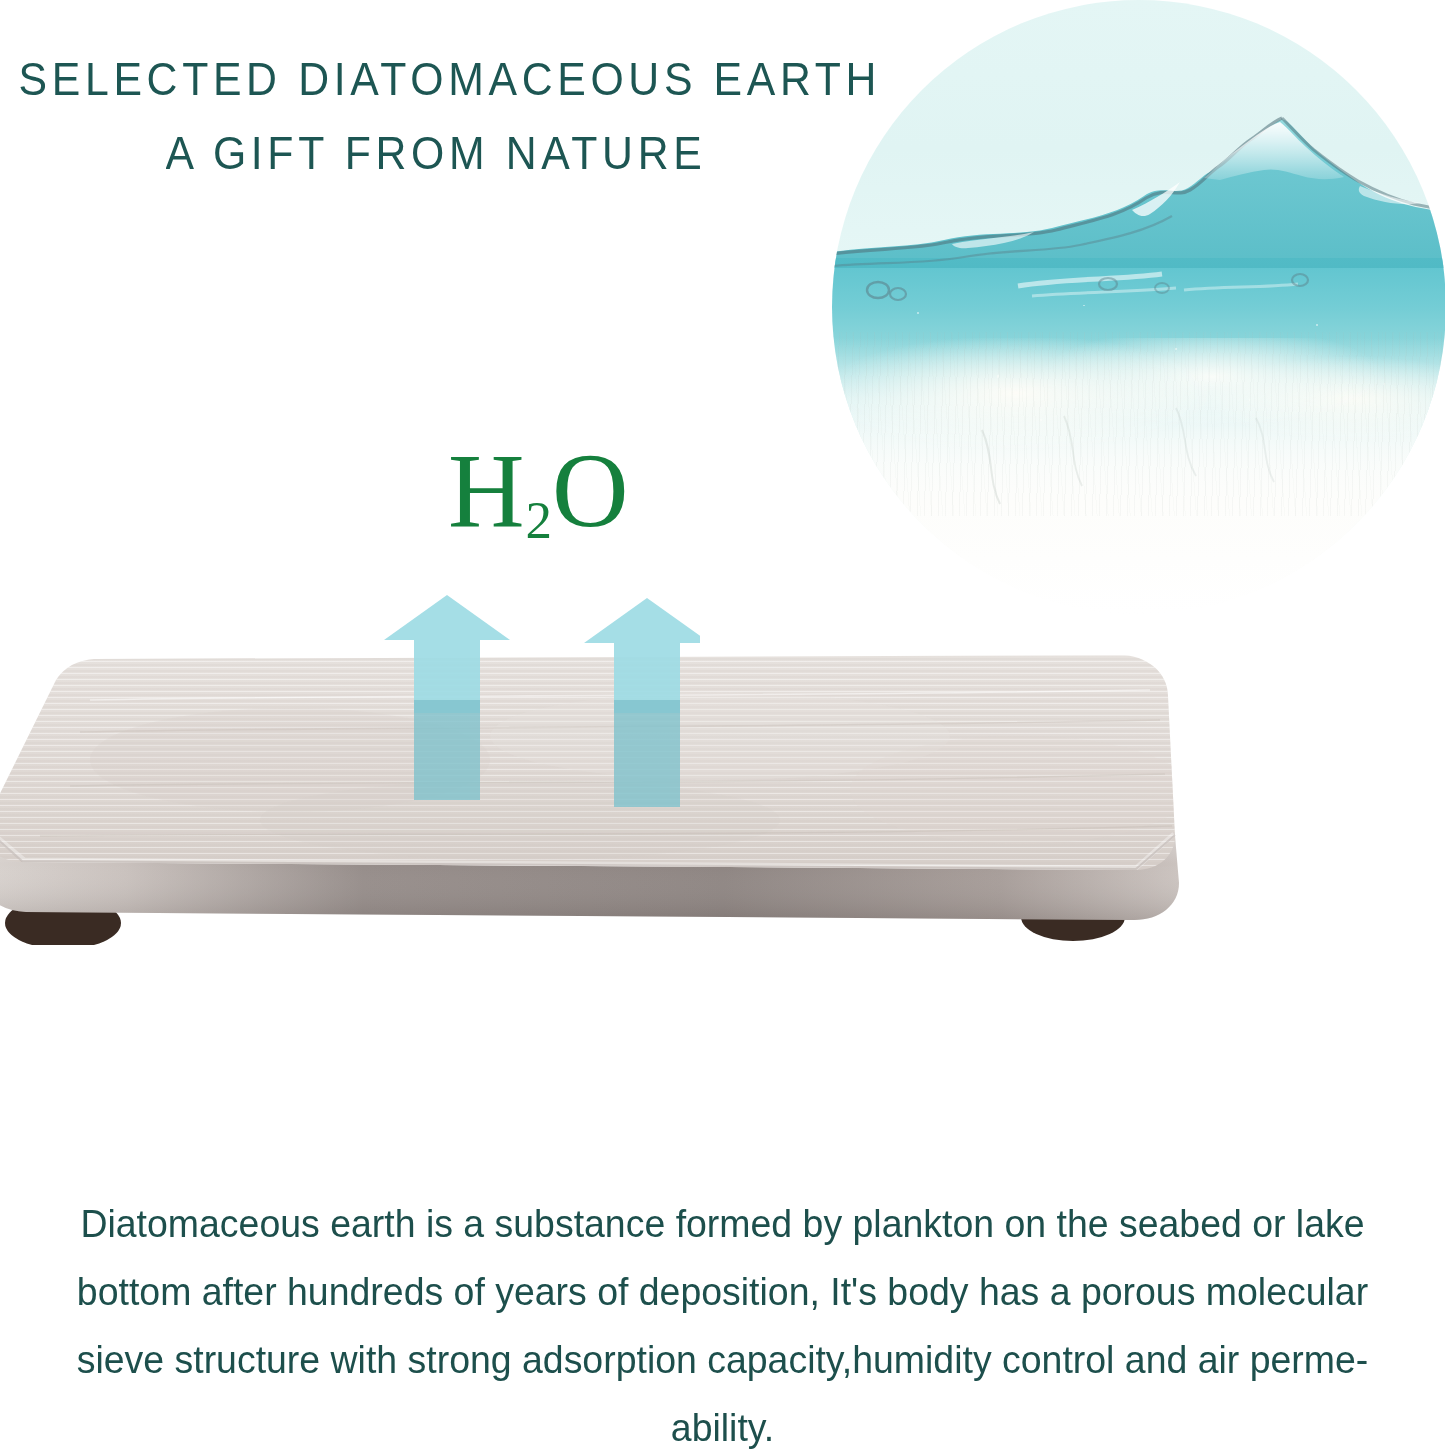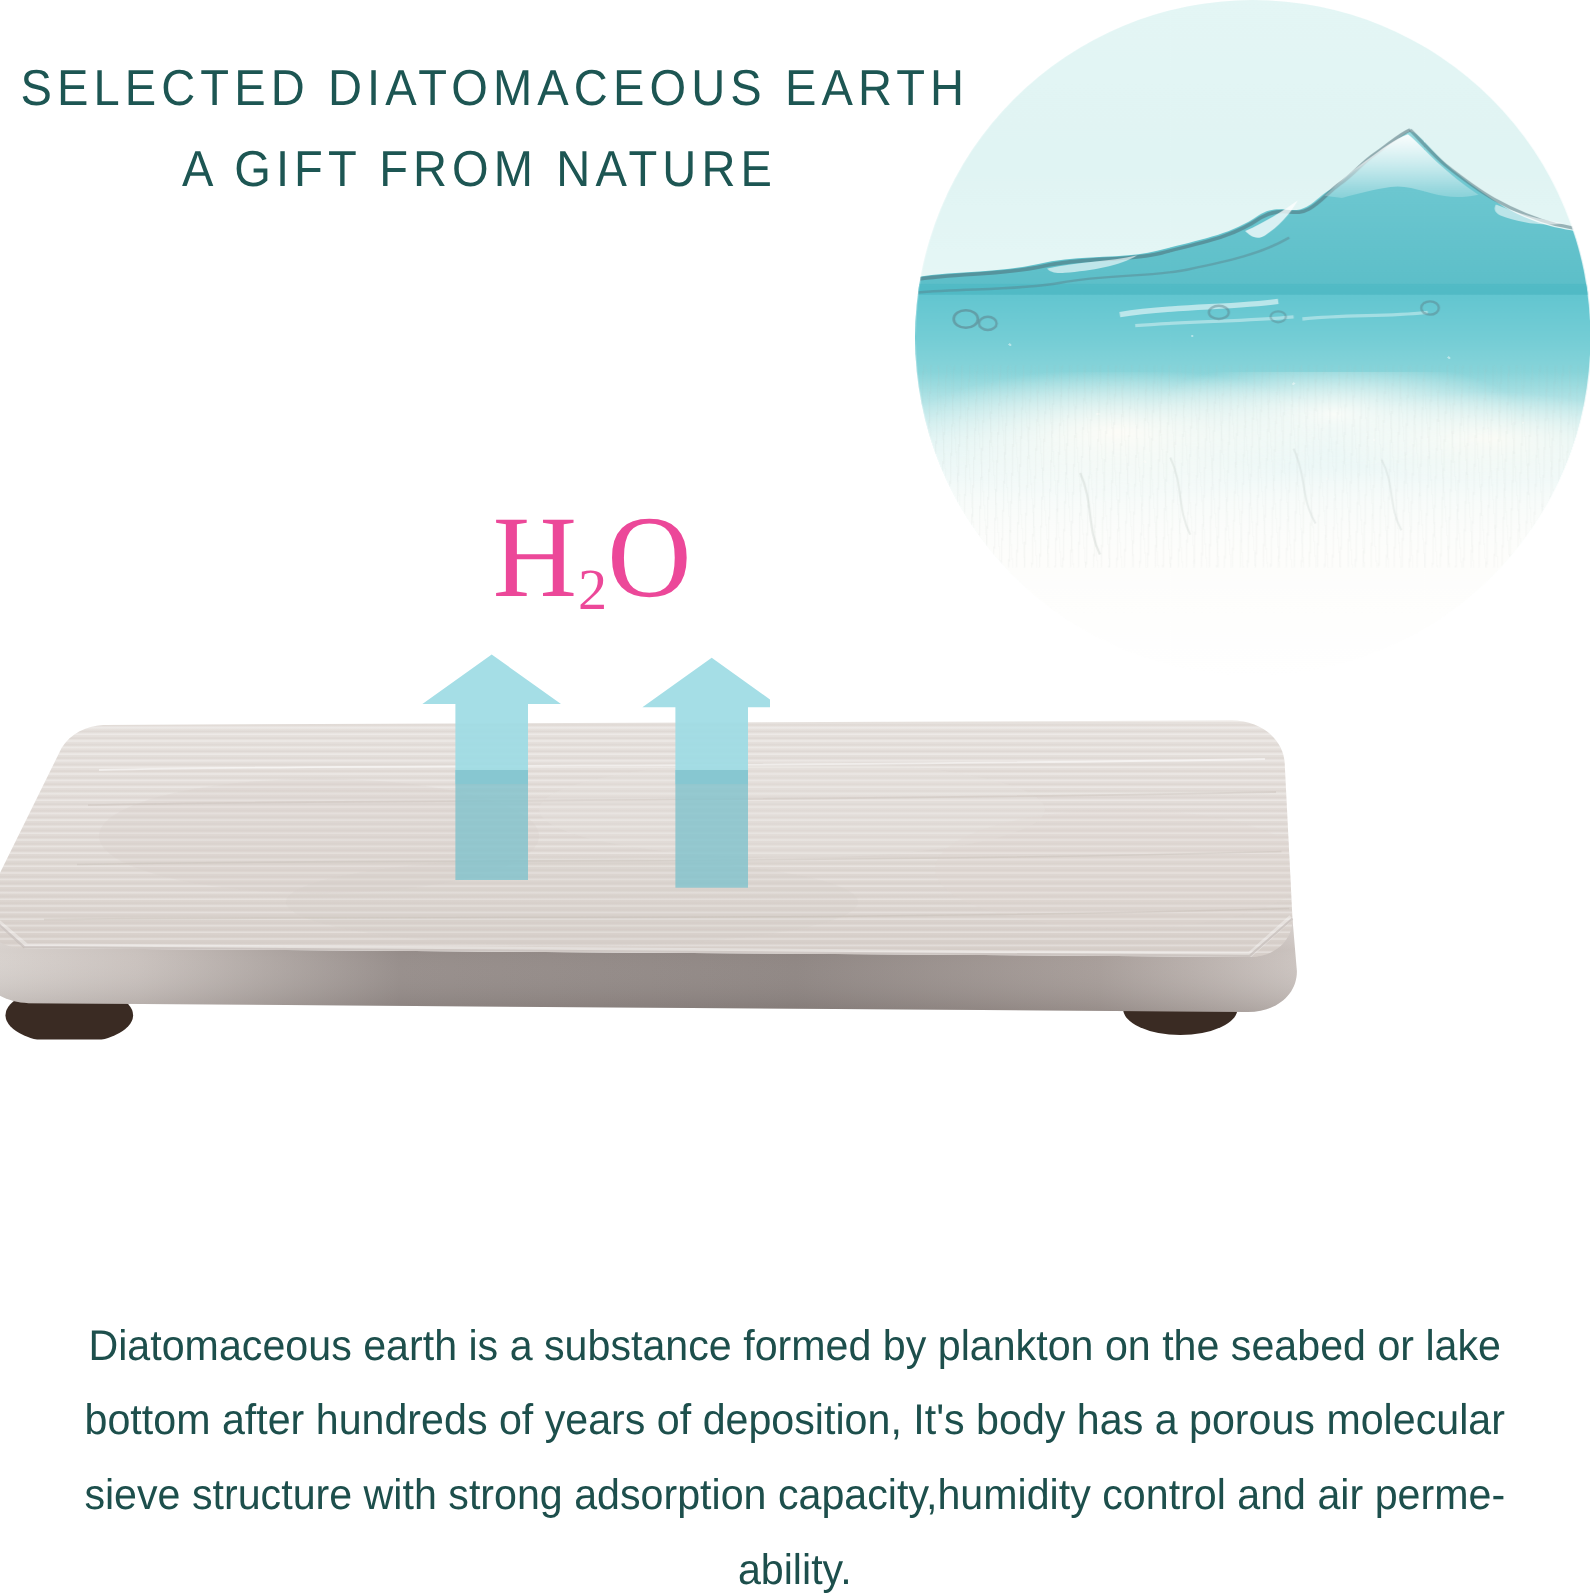--- a/index.html
+++ b/index.html
@@ -91,22 +91,22 @@
       radial-gradient(circle 1.5px at 90% 58%, #ffffff 60%, transparent 61%),
       radial-gradient(circle 2px at 34% 76%, #ffffff 60%, transparent 61%),
       radial-gradient(circle 1.5px at 61% 84%, #ffffff 60%, transparent 61%);
   }
   .splash-svg { position:absolute; left:0; top:0; width:100%; height:100%; }
 
   
   .h2o {
     position: absolute;
     left: 448px;
-    top: 454px;
-    color: #ec4899;
+    top: 438px;
+    color: #15803d;
     font-family: "Liberation Serif", serif;
     font-size: 106px;
     line-height: 106px;
     letter-spacing: 1px;
     white-space: nowrap;
   }
   .h2o sub {
     font-size: 0.5em;
     line-height: 0;
     vertical-align: -0.22em;

